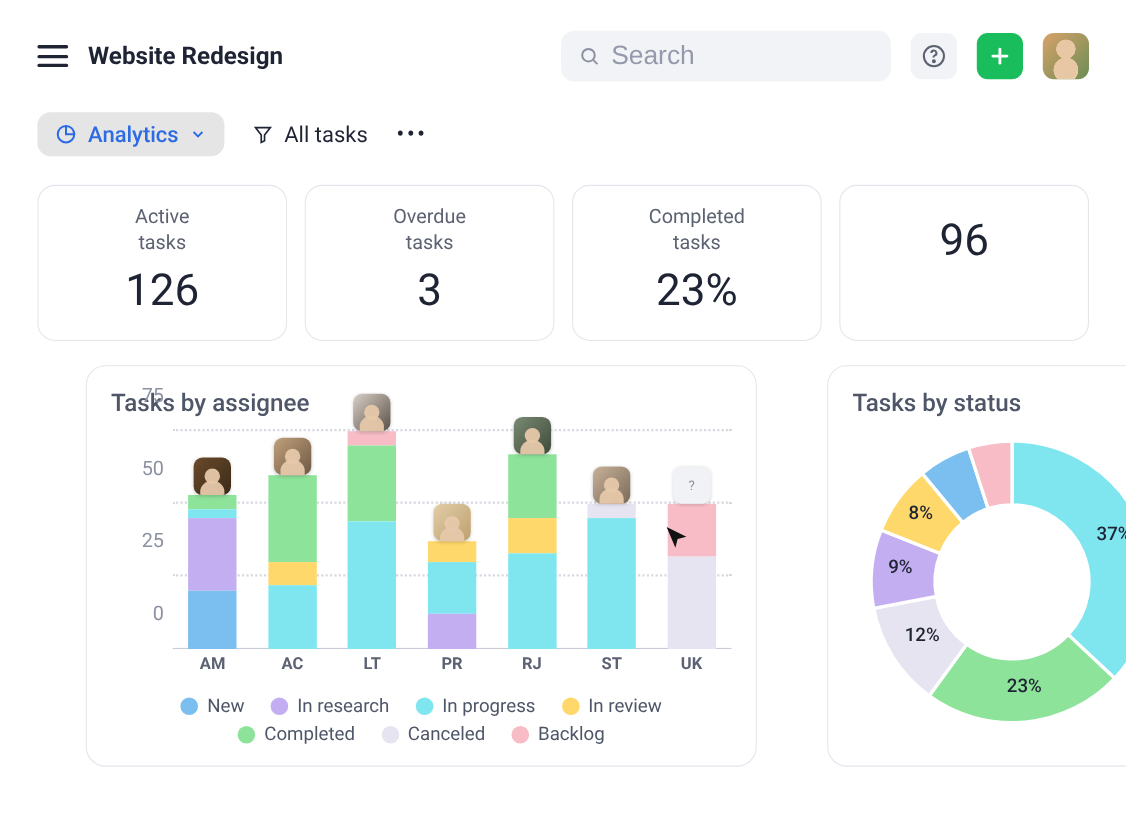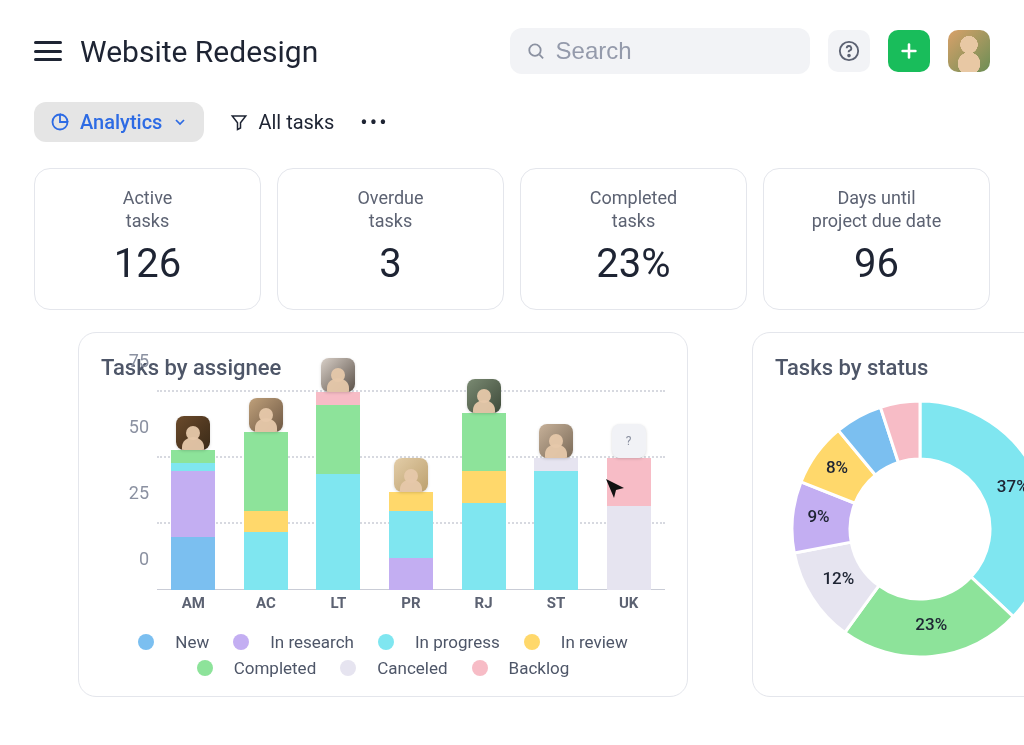--- a/index.html
+++ b/index.html
@@ -8,21 +8,21 @@
     background: #fff;
     width: 1024px;
     height: 745px;
     padding: 28px 34px;
     color: #1e2433;
   }
   
   .topbar { display: flex; align-items: center; height: 46px; gap: 18px; }
   .hamburger { width: 28px; height: 20px; cursor: pointer; display: flex; flex-direction: column; justify-content: space-between; }
   .hamburger div { height: 3px; background: #1e2433; border-radius: 2px; }
-  .title { font-size: 30px; font-weight: 400; flex-shrink:0; }
+  .title { font-size: 22px; font-weight: 700; flex-shrink:0; }
   .spacer { flex: 1; }
   .search {
     display: flex; align-items: center; gap: 10px;
     background: #f2f3f6; border-radius: 12px;
     height: 46px; padding: 0 16px; width: 300px;
   }
   .search input {
     border: none; background: transparent; outline: none;
     font-size: 24px; color: #6e7587; width: 100%;
   }
@@ -90,21 +90,21 @@
   .face.blank{background:#f1f2f6;display:flex;align-items:center;justify-content:center;color:#8b91a1;font-size:12px;}
   .face::before{content:"";position:absolute;left:50%;top:30%;transform:translateX(-50%);
      width:14px;height:14px;border-radius:50%;background:rgba(230,200,170,.95);}
   .face::after{content:"";position:absolute;left:50%;top:60%;transform:translateX(-50%);
      width:22px;height:20px;border-radius:50% 50% 0 0;background:rgba(230,200,170,.95);}
   .face.blank::before,.face.blank::after{display:none;}
   .x-labels { position:absolute; left:56px; right:0; bottom:0; height:28px; display:flex; justify-content:space-around;}
   .x-lab { width:60px; text-align:center; font-size:15px; color:#5c6272;font-weight:bold;}
   .cursor-arrow{position:absolute; pointer-events:none;}
   .legend { display:flex; flex-wrap:wrap; gap:6px 24px; margin-top:10px; justify-content:center;}
-  .legend-item{display:flex;align-items:center;gap:21px;font-size:17px;color:#4e5668;}
+  .legend-item{display:flex;align-items:center;gap:8px;font-size:17px;color:#4e5668;}
   .swatch{width:16px;height:16px;border-radius:50%;}
   
   .donut-wrap{flex:1;display:flex;align-items:center;justify-content:center;position:relative;}
   svg.donut{transform:rotate(-90deg);}
   .donut-label{position:absolute;font-size:17px;color:#1e2433;font-weight:500;}
   
   .c-new      {background:#7bbff0;} 
   .c-research {background:#c3aef2;} 
   .c-progress {background:#7fe6f0;} 
   .c-review   {background:#ffd86b;} 
@@ -177,22 +177,20 @@
       <div class="label">Overdue
 tasks</div>
                <div class="value">3</div>
     </div>
     <div class="metric">
       <div class="label">Completed
 tasks</div>
                <div class="value">23%</div>
     </div>
     <div class="metric">
-      <div class="label">Days until
-project due date</div>
                <div class="value">96</div>
     </div>
   </div>
 
 <div class="charts">
   <div class="card assignee-card">
     <h3>Tasks by assignee</h3>
     <div class="barplot" id="barplot">
         <div class="y-axis">
           <div class="y-tick" style="bottom: 32px;">0</div>

